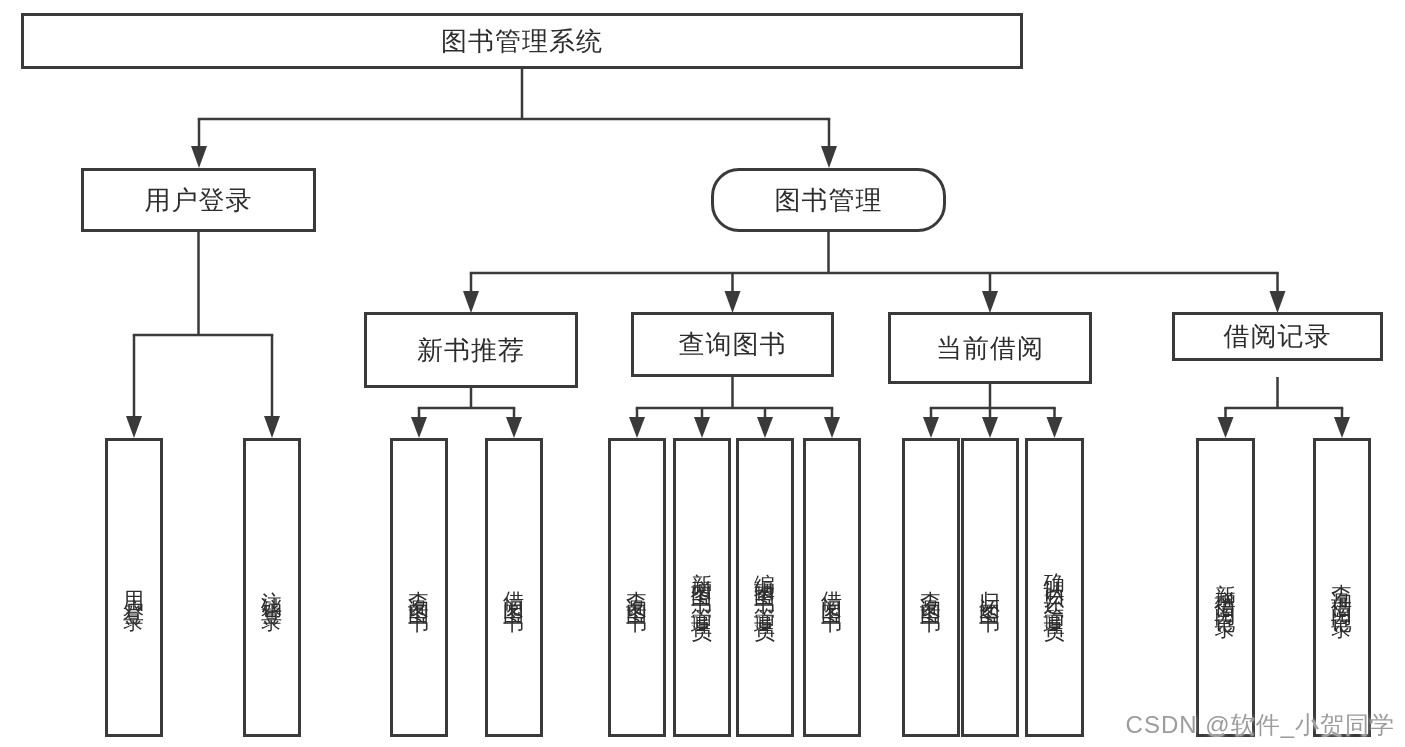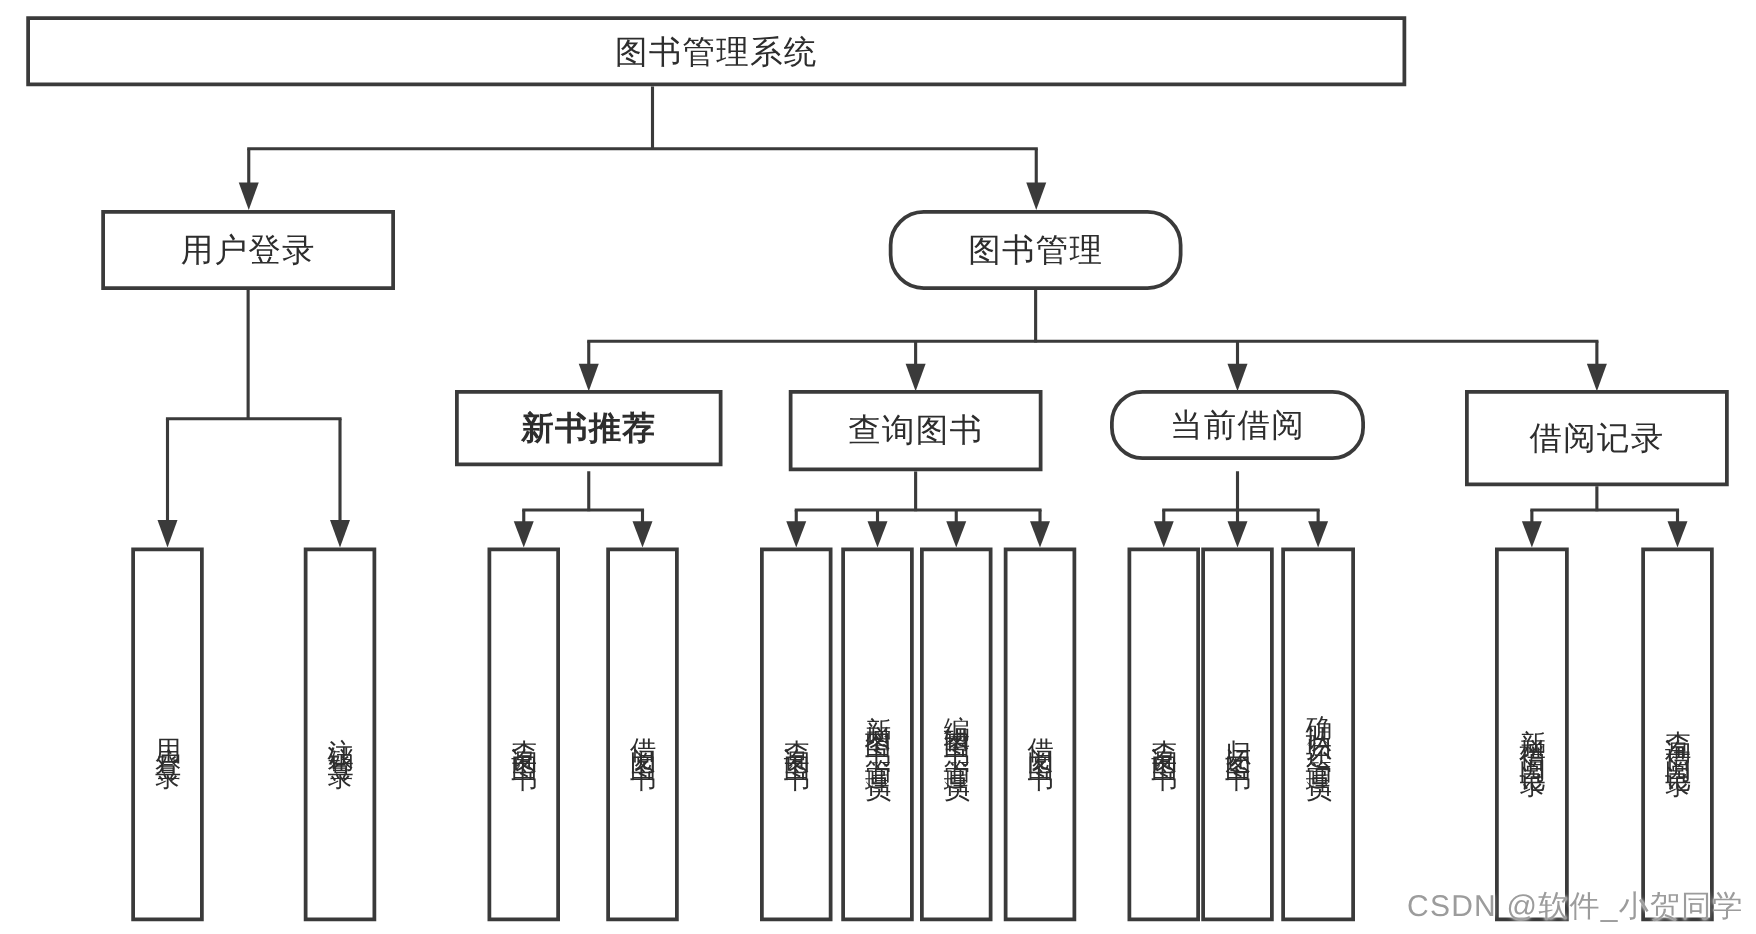--- a/index.html
+++ b/index.html
@@ -123,29 +123,29 @@
     <g>
       <line x1="1277.5" y1="377" x2="1277.5" y2="409"></line>
       <line x1="1224.25" y1="408" x2="1343.25" y2="408"></line>
       <line x1="1225.5" y1="408" x2="1225.5" y2="418"></line>
       <polygon points="1217.5,417 1233.5,417 1225.5,438"></polygon>
       <line x1="1342" y1="408" x2="1342" y2="418"></line>
       <polygon points="1334,417 1350,417 1342,438"></polygon>
     </g>
   </svg>
 
-  <div class="node" style="left:21px; top:13px; width:1104px; height:56px;">图书管理系统</div>
+  <div class="node" style="left:21px; top:13px; width:1002px; height:56px;">图书管理系统</div>
 
   <div class="node" style="left:81px; top:168px; width:235px; height:64px;">用户登录</div>
   <div class="node" style="left:711px; top:168px; width:235px; height:64px;border-radius:28px;">图书管理</div>
 
-  <div class="node" style="left:364px; top:312px; width:214px; height:61px;font-weight:bold;">新书推荐</div>
+  <div class="node" style="left:364px; top:312px; width:214px; height:76px;">新书推荐</div>
   <div class="node" style="left:631px; top:312px; width:203px; height:65px;">查询图书</div>
-  <div class="node" style="left:888px; top:312px; width:204px; height:56px;border-radius:26px;">当前借阅</div>
-  <div class="node" style="left:1172px; top:312px; width:211px; height:77px;">借阅记录</div>
+  <div class="node" style="left:888px; top:312px; width:204px; height:72px;">当前借阅</div>
+  <div class="node" style="left:1172px; top:312px; width:211px; height:49px;">借阅记录</div>
 
   <div class="node v" style="left:105px; top:438px; width:58px; height:299px;">用户登录</div>
   <div class="node v" style="left:243px; top:438px; width:58px; height:299px;">注销登录</div>
 
   <div class="node v" style="left:390px; top:438px; width:58px; height:299px;">查询图书</div>
   <div class="node v" style="left:485px; top:438px; width:58px; height:299px;">借阅图书</div>
 
   <div class="node v" style="left:608px; top:438px; width:58px; height:299px;">查询图书</div>
   <div class="node v" style="left:673px; top:438px; width:58px; height:299px;">新增图书（管理员）</div>
   <div class="node v" style="left:736px; top:438px; width:58px; height:299px;">编辑图书（管理员）</div>

